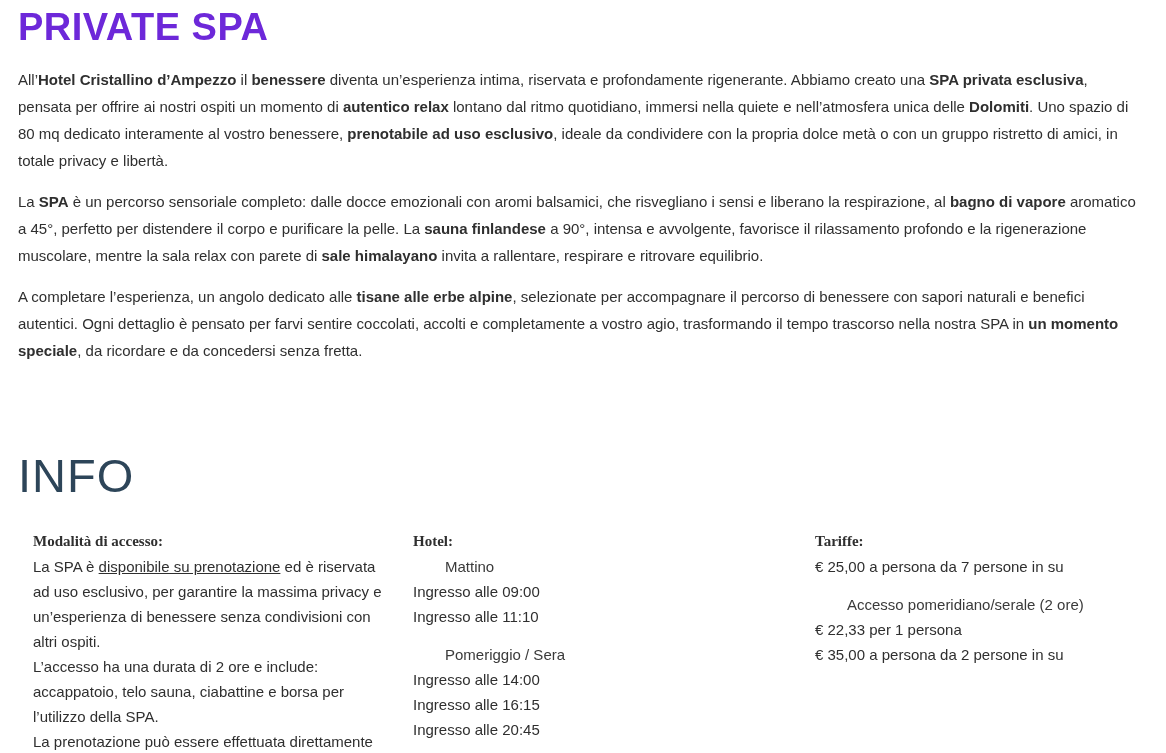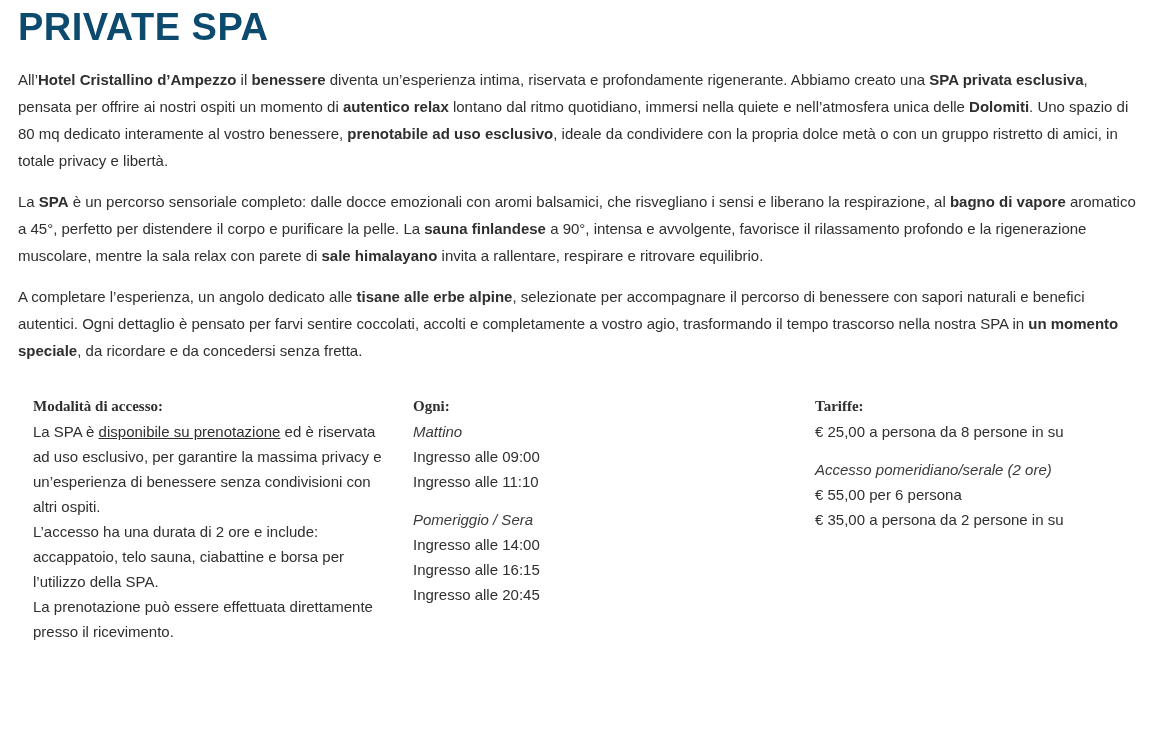--- a/index.html
+++ b/index.html
@@ -17,21 +17,21 @@
     padding: 8px 16px 0 18px;
     box-sizing: border-box;
     background: #ffffff;
   }
   h1.page-title {
     margin: 0;
     font-size: 38px;
     line-height: 1.0;
     font-weight: bold;
     letter-spacing: 0.5px;
-    color: #0c4a6e;
+    color: #6d28d9;
   }
   .intro {
     margin-top: 20px;
   }
   .intro p {
     margin: 0 8px 14px 0;
     font-size: 15px;
     line-height: 27px;
     max-width: 1130px;
   }
@@ -53,68 +53,69 @@
     line-height: 25px;
   }
   .col-title {
     font-weight: bold;
     font-family: Liberation Serif, serif;
   }
   .col-access { width: 352px; }
   .col-orari  { width: 352px; margin-left: 28px; }
   .col-tariffe { margin-left: 50px; }
   .info-group:not(:first-child) { margin-top: 13px; }
-  .group-label { font-style: italic; color: #3a3a3a; }
+  .group-label { color: #3a3a3a; margin-left: 32px; }
 </style>
 </head>
 <body>
 
 <div class="page">
 
   <h1 class="page-title">PRIVATE SPA</h1>
 
   <div class="intro">
     <p><span>All’</span><span class="seg-b">Hotel Cristallino d’Ampezzo</span><span> il </span><span class="seg-b">benessere</span><span> diventa un’esperienza intima, riservata e profondamente rigenerante. Abbiamo creato una </span><span class="seg-b">SPA privata esclusiva</span><span>, pensata per offrire ai nostri ospiti un momento di </span><span class="seg-b">autentico relax</span><span> lontano dal ritmo quotidiano, immersi nella quiete e nell’atmosfera unica delle </span><span class="seg-b">Dolomiti</span><span>. Uno spazio di 80 mq dedicato interamente al vostro benessere, </span><span class="seg-b">prenotabile ad uso esclusivo</span><span>, ideale da condividere con la propria dolce metà o con un gruppo ristretto di amici, in totale privacy e libertà.</span></p>
     <p><span>La </span><span class="seg-b">SPA</span><span> è un percorso sensoriale completo: dalle docce emozionali con aromi balsamici, che risvegliano i sensi e liberano la respirazione, al </span><span class="seg-b">bagno di vapore</span><span> aromatico a 45°, perfetto per distendere il corpo e purificare la pelle. La </span><span class="seg-b">sauna finlandese</span><span> a 90°, intensa e avvolgente, favorisce il rilassamento profondo e la rigenerazione muscolare, mentre la sala relax con parete di </span><span class="seg-b">sale himalayano</span><span> invita a rallentare, respirare e ritrovare equilibrio.</span></p>
     <p><span>A completare l’esperienza, un angolo dedicato alle </span><span class="seg-b">tisane alle erbe alpine</span><span>, selezionate per accompagnare il percorso di benessere con sapori naturali e benefici autentici. Ogni dettaglio è pensato per farvi sentire coccolati, accolti e completamente a vostro agio, trasformando il tempo trascorso nella nostra SPA in </span><span class="seg-b">un momento speciale</span><span>, da ricordare e da concedersi senza fretta.</span></p>
   </div>
 
+  <h2 class="info-title">INFO</h2>
 
   <div class="columns">
 
     <div class="col col-access">
       <div class="col-title">Modalità di accesso:</div>
       <div class="col-body"><span>La SPA è </span><span class="seg-u">disponibile su prenotazione</span><span> ed è riservata ad uso esclusivo, per garantire la massima privacy e un’esperienza di benessere senza condivisioni con altri ospiti.</span><br><span>L’accesso ha una durata di 2 ore e include: accappatoio, telo sauna, ciabattine e borsa per l’utilizzo della SPA.</span><br><span>La prenotazione può essere effettuata direttamente presso il ricevimento.</span></div>
     </div>
 
     <div class="col col-orari">
-      <div class="col-title">Ogni:</div>
+      <div class="col-title">Hotel:</div>
       <div>
           <div class="info-group">
             <div class="group-label">Mattino</div>
             <div class="info-line">Ingresso alle 09:00</div>
             <div class="info-line">Ingresso alle 11:10</div>
           </div>
           <div class="info-group">
             <div class="group-label">Pomeriggio / Sera</div>
             <div class="info-line">Ingresso alle 14:00</div>
             <div class="info-line">Ingresso alle 16:15</div>
             <div class="info-line">Ingresso alle 20:45</div>
           </div>
         </div>
     </div>
 
     <div class="col col-tariffe">
       <div class="col-title">Tariffe:</div>
       <div>
           <div class="info-group">
-            <div class="info-line">€ 25,00 a persona da 8 persone in su</div>
+            <div class="info-line">€ 25,00 a persona da 7 persone in su</div>
           </div>
           <div class="info-group">
             <div class="group-label">Accesso pomeridiano/serale (2 ore)</div>
-            <div class="info-line">€ 55,00 per 6 persona</div>
+            <div class="info-line">€ 22,33 per 1 persona</div>
             <div class="info-line">€ 35,00 a persona da 2 persone in su</div>
           </div>
         </div>
     </div>
 
   </div>
 </div>
 
 </body></html>

